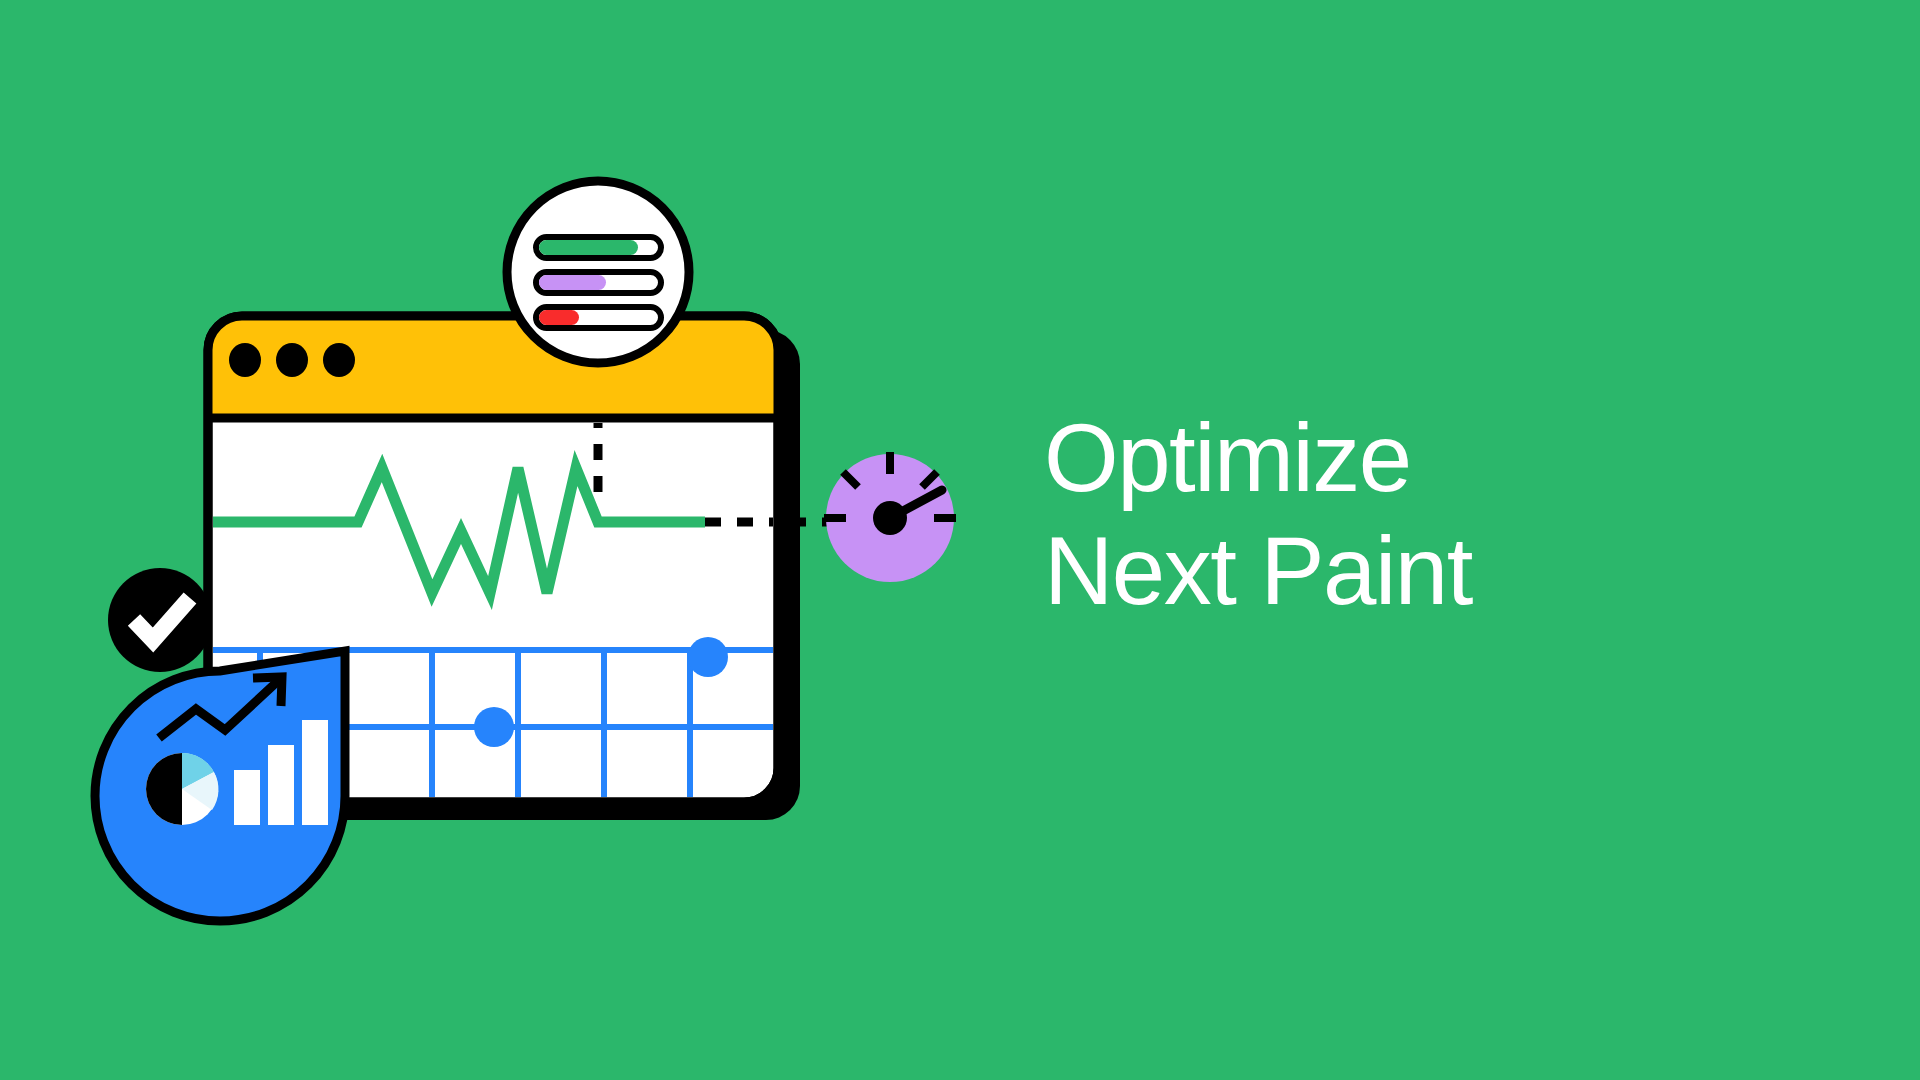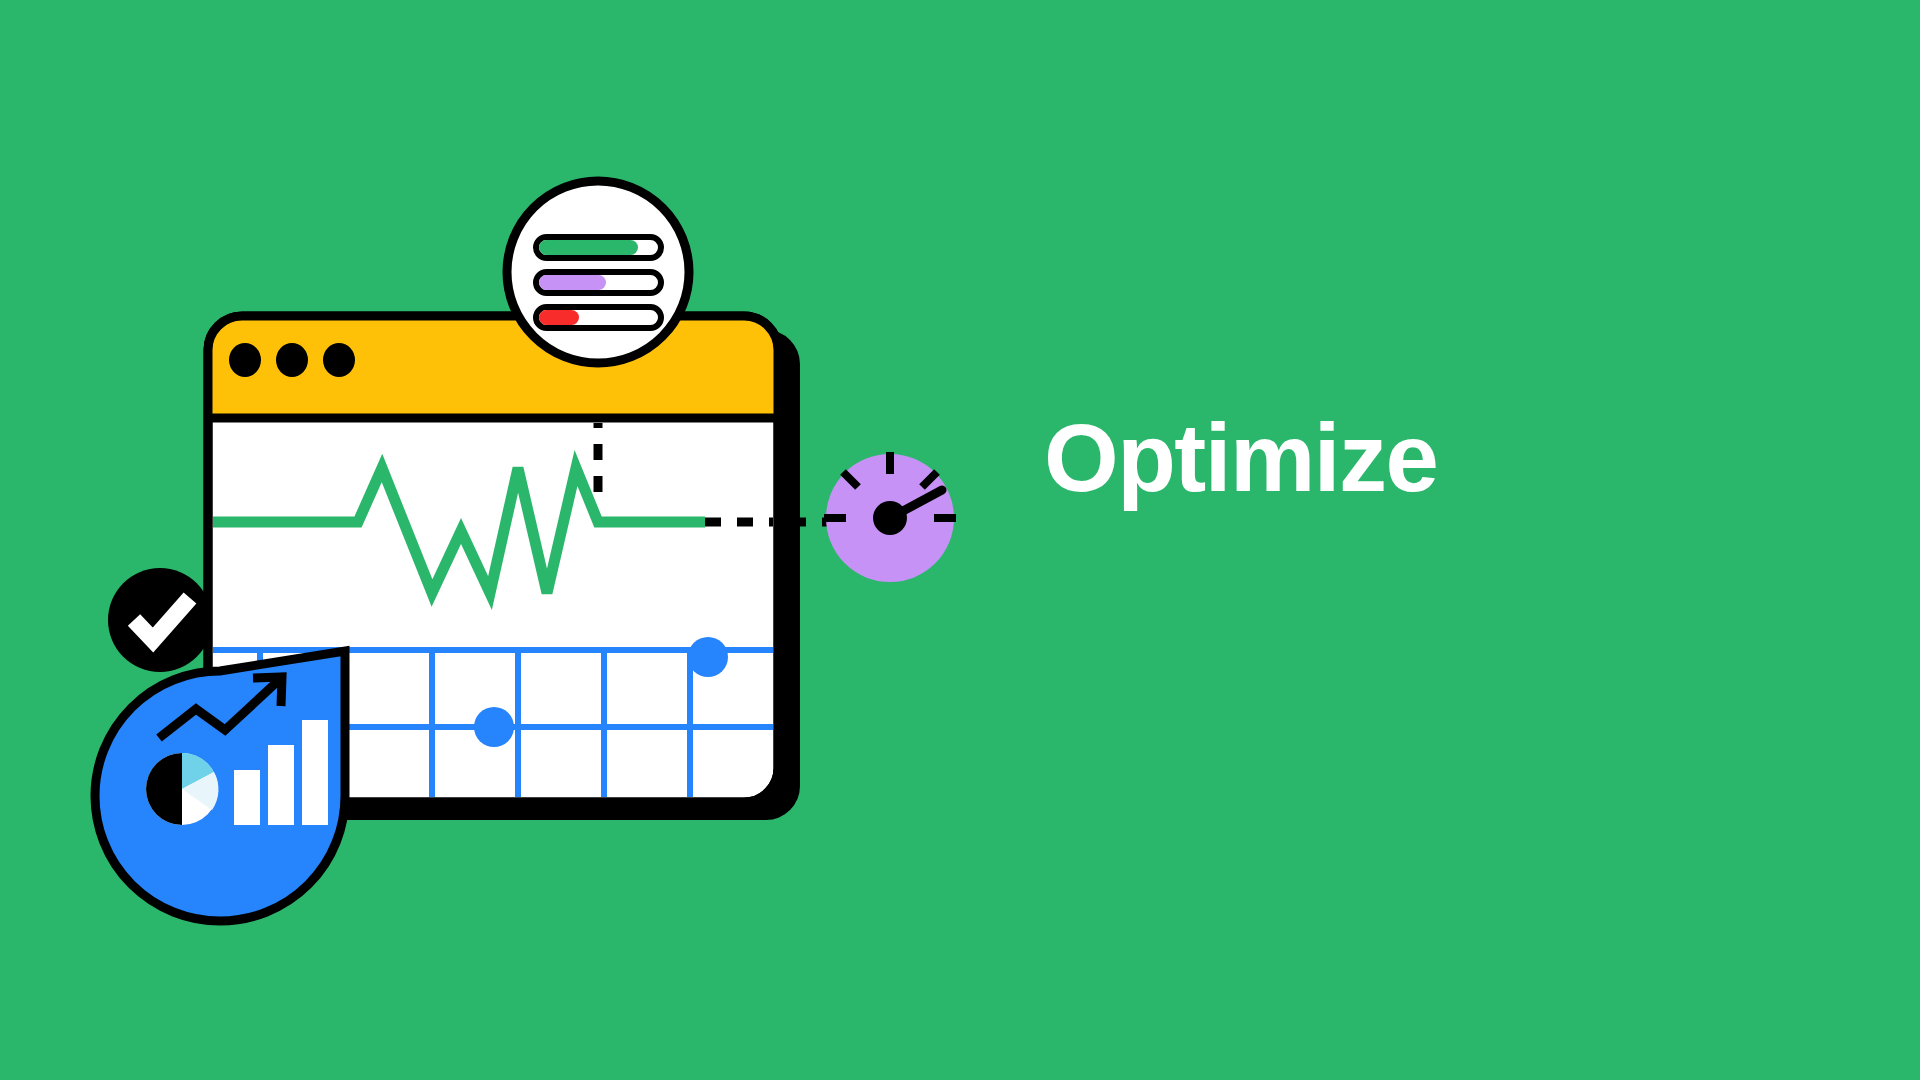--- a/index.html
+++ b/index.html
@@ -26,21 +26,21 @@
     width: 1920px;
     height: 1080px;
   }
   #headline {
     position: absolute;
     left: 1044px;
     top: 338px;
     width: 840px;
     color: #FFFFFF;
     font-family: "Liberation Sans", sans-serif;
-    font-weight: bold;
+    font-weight: normal;
     font-size: 96px;
     line-height: 1.17;
     letter-spacing: -1.5px;
   }
   #headline .hl-line {
     display: block;
     white-space: nowrap;
   }
 </style>
 </head>
@@ -156,15 +156,16 @@
       <g>
         <rect x="536" y="307" width="125" height="21" rx="10.5" fill="#FFFFFF" stroke="#000000" stroke-width="6"></rect>
         <rect x="539" y="310" width="40" height="15" rx="7.5" fill="#F92C2C"></rect>
       </g>
     </g>
 
   </svg>
 
   <h1 id="headline">
     <span class="hl-line">Optimize</span>
+    <span class="hl-line">Next Paint</span>
   </h1>
 
 </div>
 
 </body></html>

